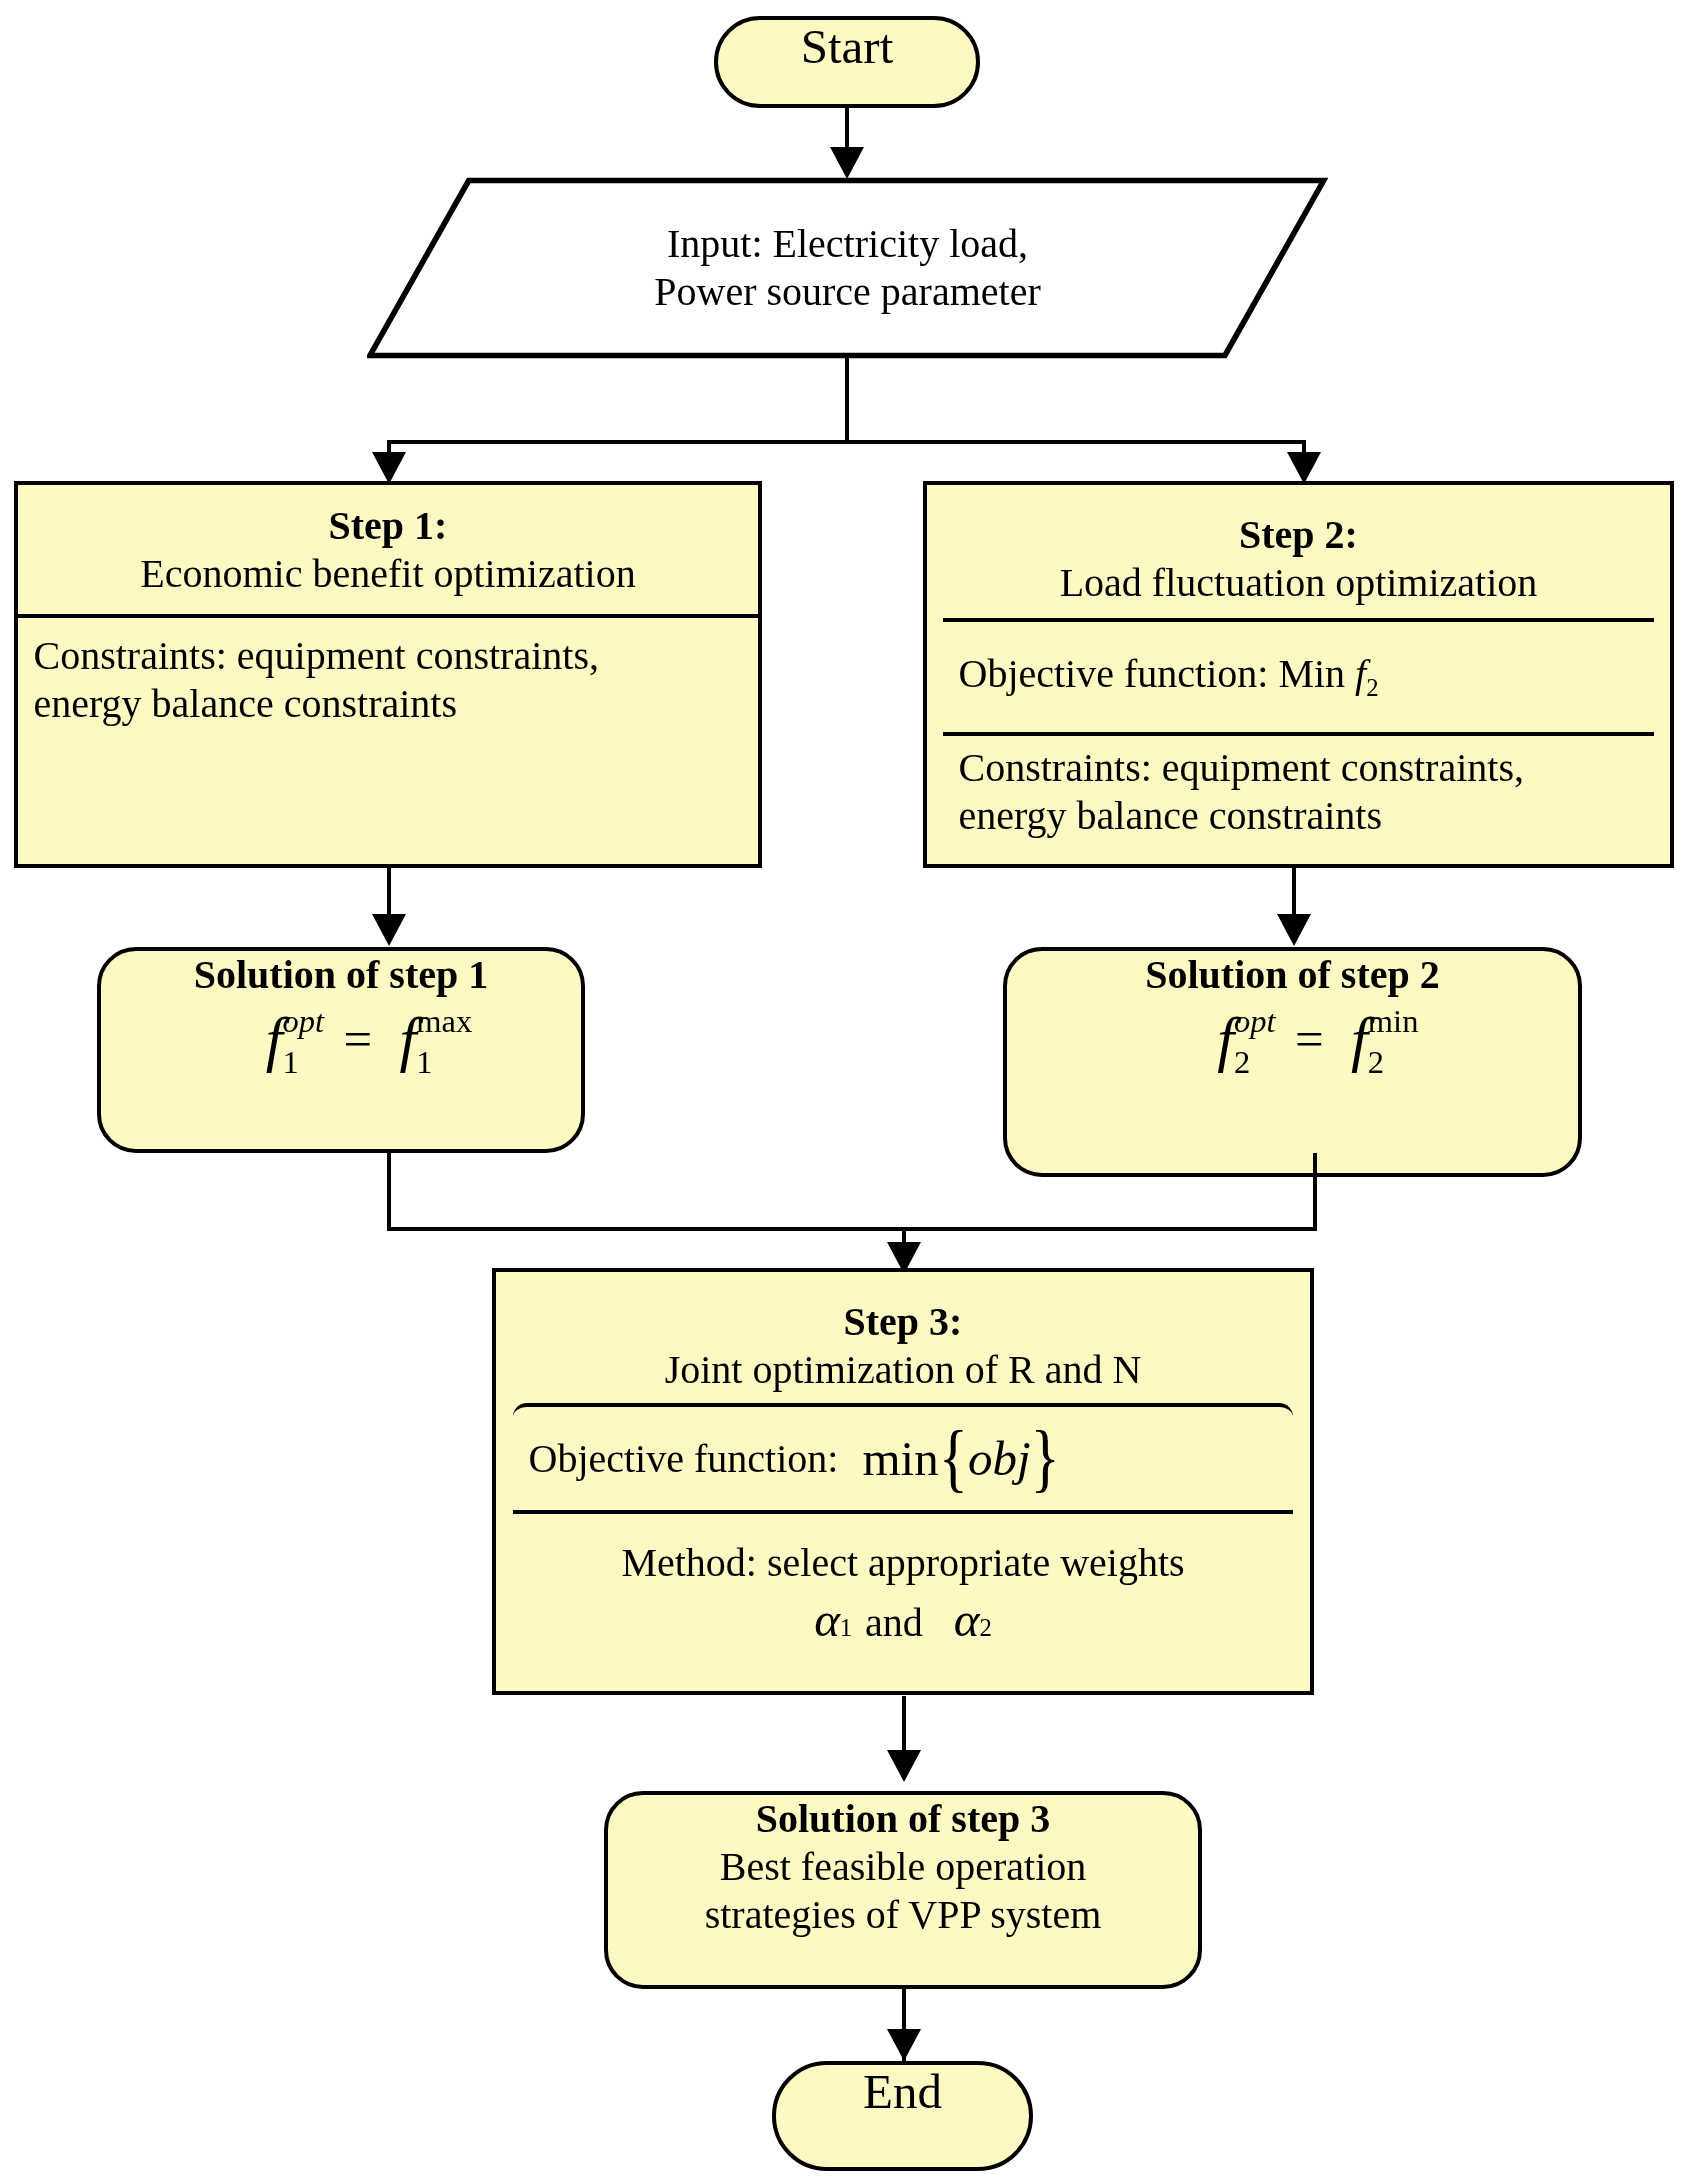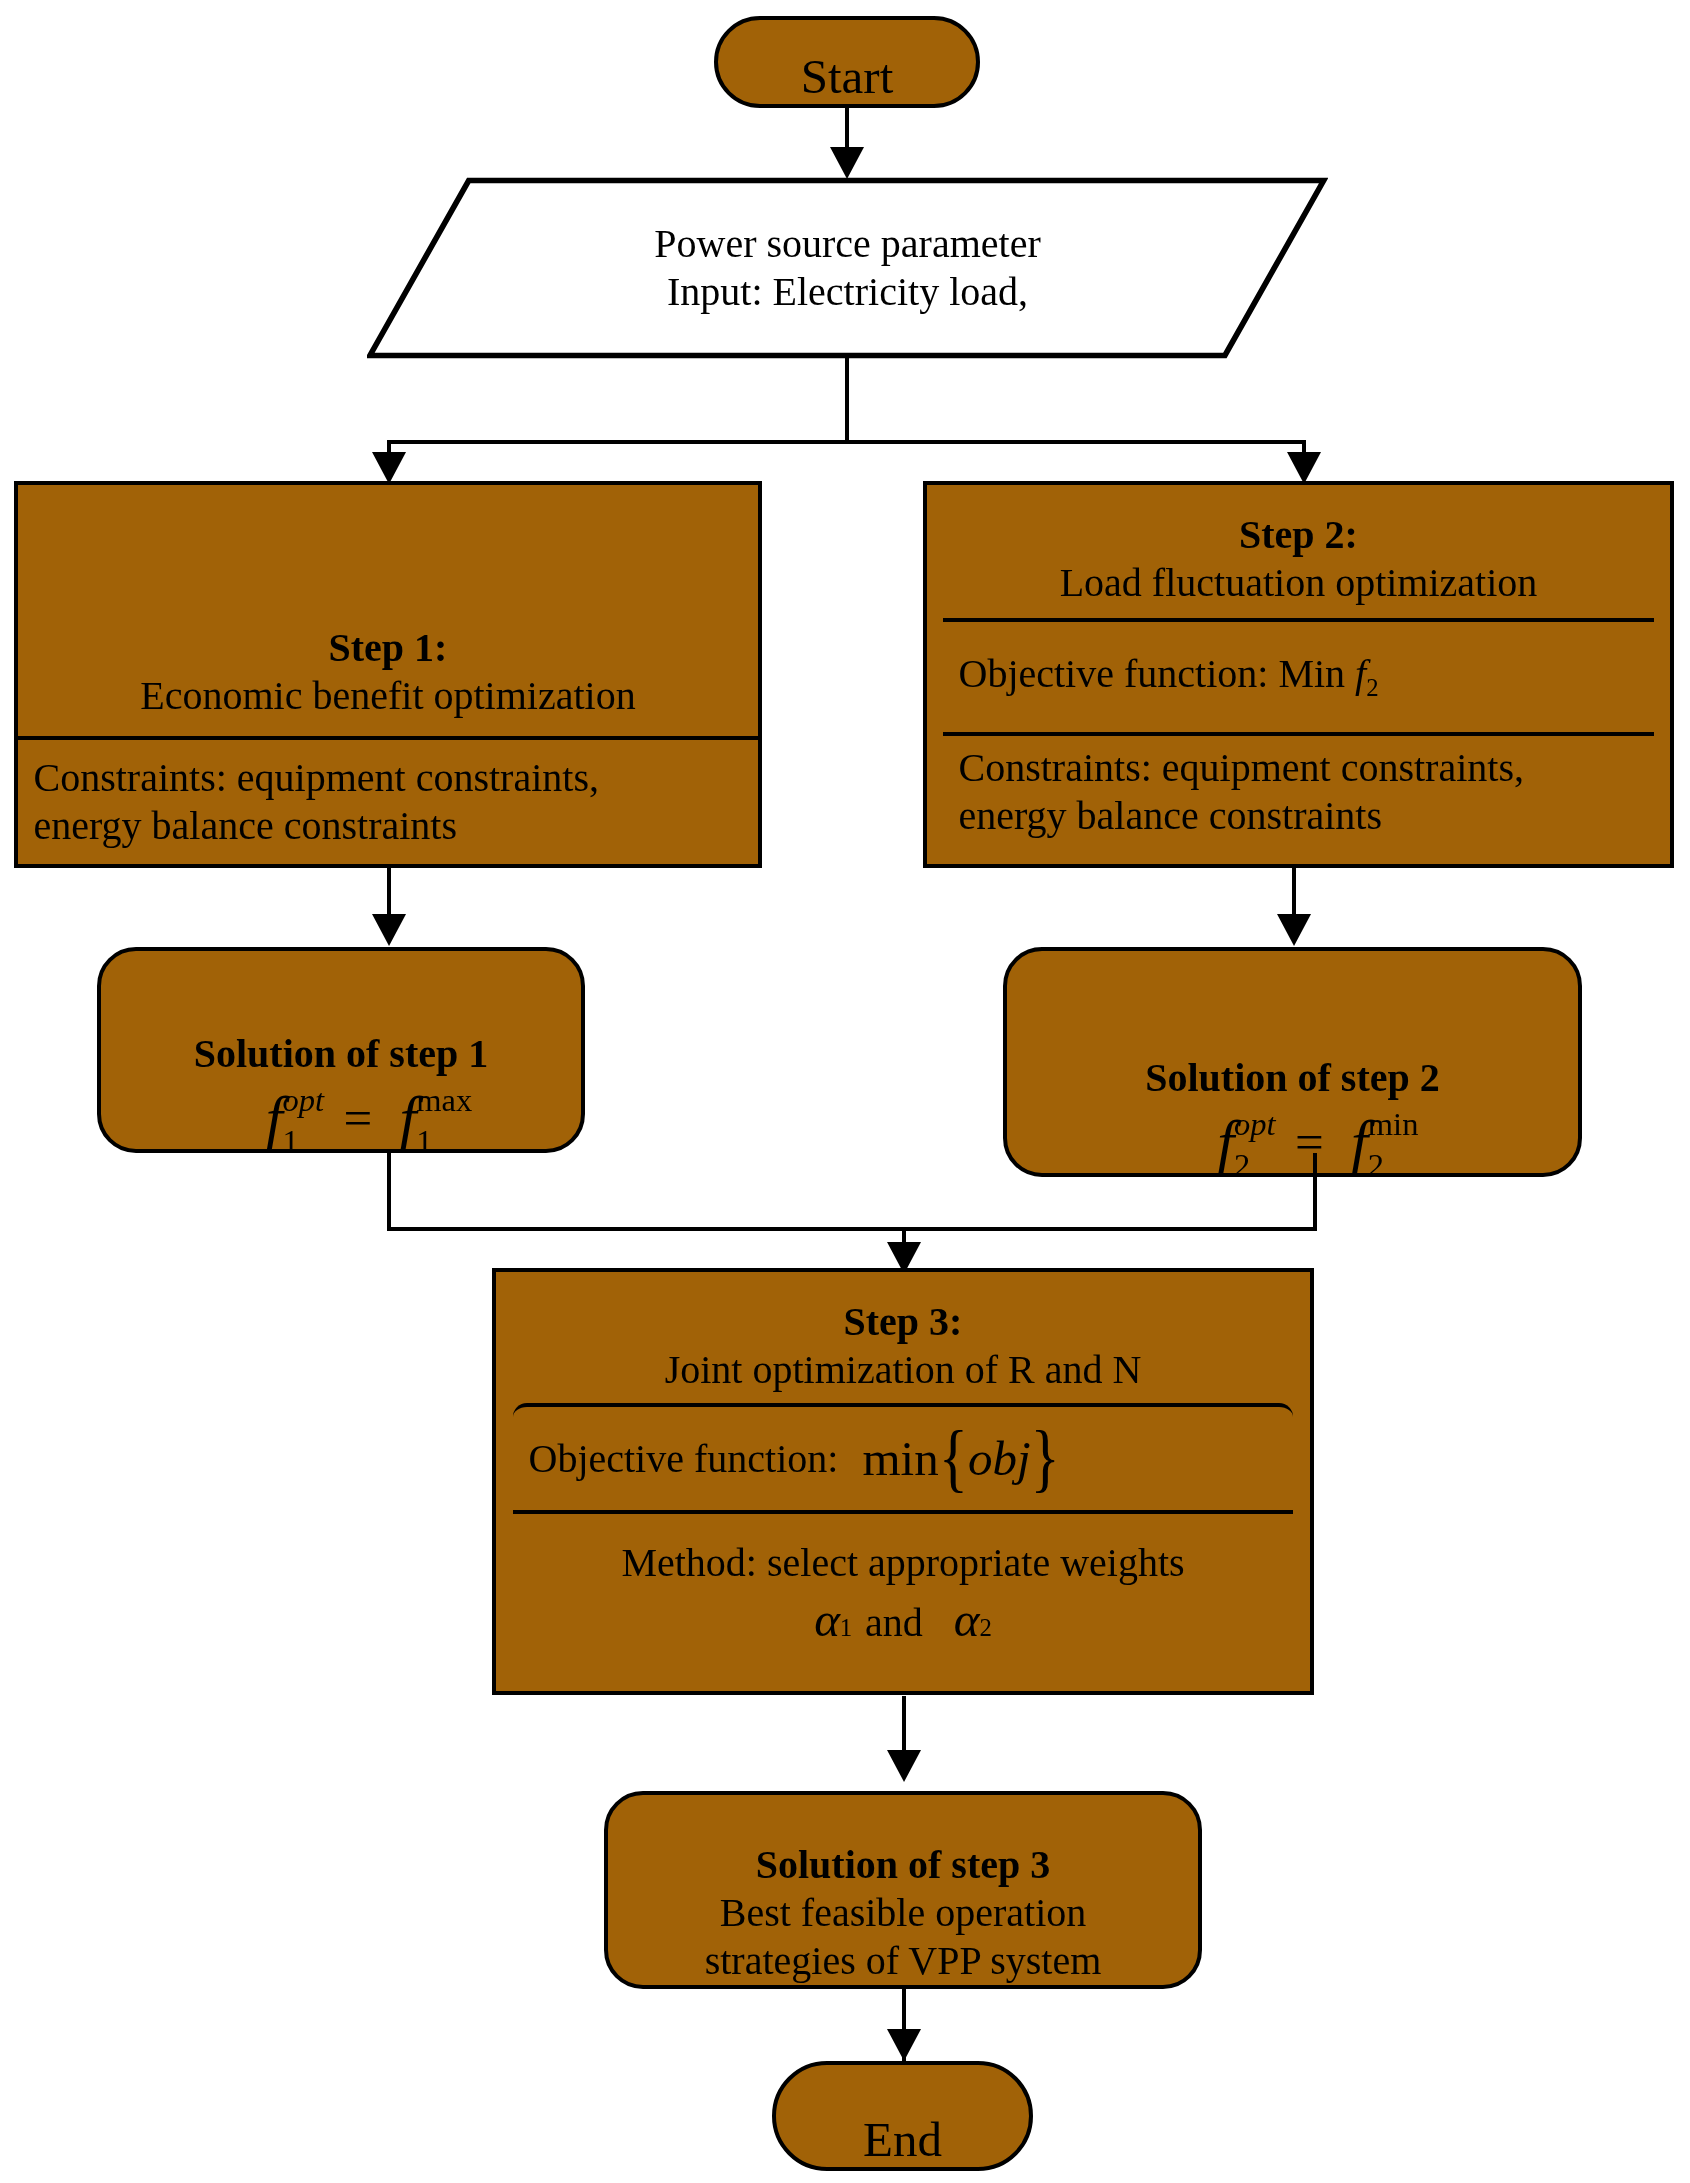--- a/index.html
+++ b/index.html
@@ -11,25 +11,25 @@
     position:relative;
     width:1690px;
     height:2183px;
     background:#ffffff;
     overflow:hidden;
   }
   
   .node{
     position:absolute;
     box-sizing:border-box;
-    background:#a16207;
+    background:#fef9c3;
     display:flex;
     flex-direction:column;
     align-items:center;
-    justify-content:flex-end;
+    justify-content:flex-start;
     text-align:center;
   }
   .terminator{
     border:4.2px solid #000;
     border-radius:7065px;
   }
   .rounded-box{
     border:4.2px solid #000;
     border-radius:39px;
   }
@@ -99,22 +99,22 @@
   </div>
 
   <div class="vline" style="left:845px;top:107px;height:41px;"></div>
   <div class="arrowhead" style="left:830px;top:147px;"></div>
 
   <div style="position:absolute;left:367px;top:177px;width:961px;height:182px;">
     <svg width="961" height="182" viewBox="0 0 1360 258" style="position:absolute;left:0;top:0;">
       <polygon points="143,5 1355,5 1215,253 3,253" fill="#ffffff" stroke="#000000" stroke-width="8"></polygon>
     </svg>
     <div style="position:absolute;left:0;top:0;width:100%;height:100%;display:flex;flex-direction:column;align-items:center;justify-content:center;text-align:center;">
+      <div class="f56">Input: Electricity load,</div>
       <div class="f56">Power source parameter</div>
-      <div class="f56">Input: Electricity load,</div>
     </div>
   </div>
 
   <div class="vline" style="left:845px;top:355px;height:88px;"></div>
   <div class="hline" style="left:387px;top:440px;width:919px;"></div>
   <div class="vline" style="left:387px;top:440px;height:37px;"></div>
   <div class="arrowhead" style="left:372px;top:452px;"></div>
   <div class="vline" style="left:1302px;top:440px;height:37px;"></div>
   <div class="arrowhead" style="left:1287px;top:452px;"></div>
 

